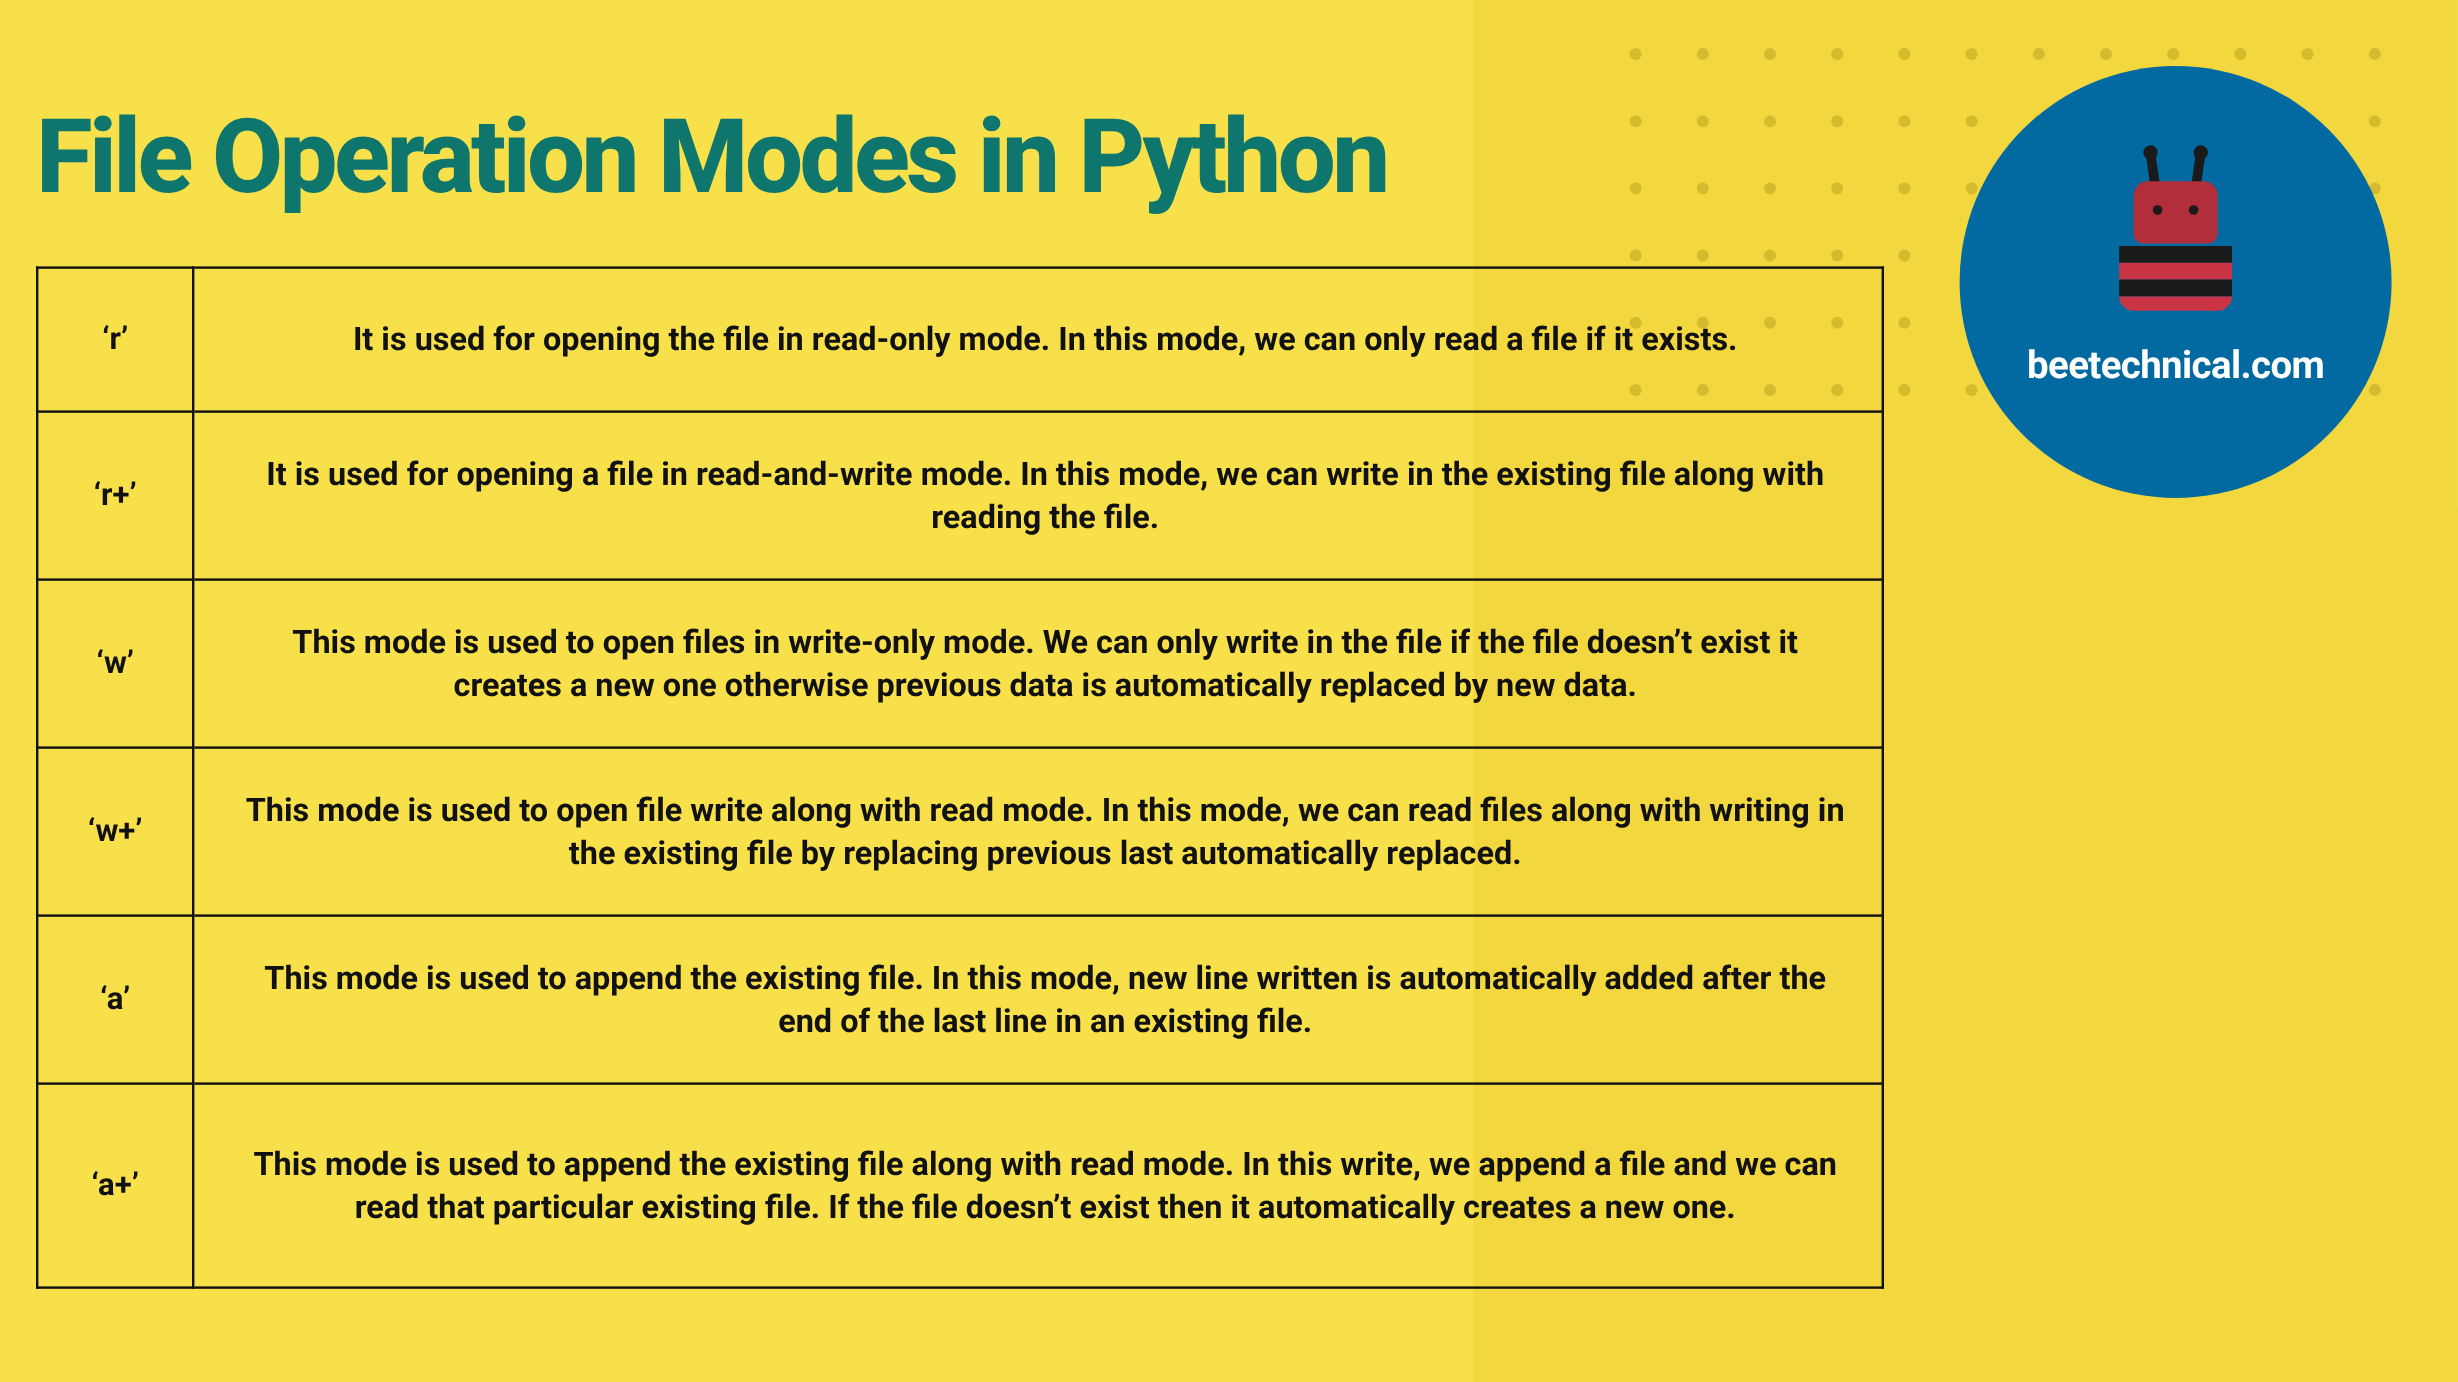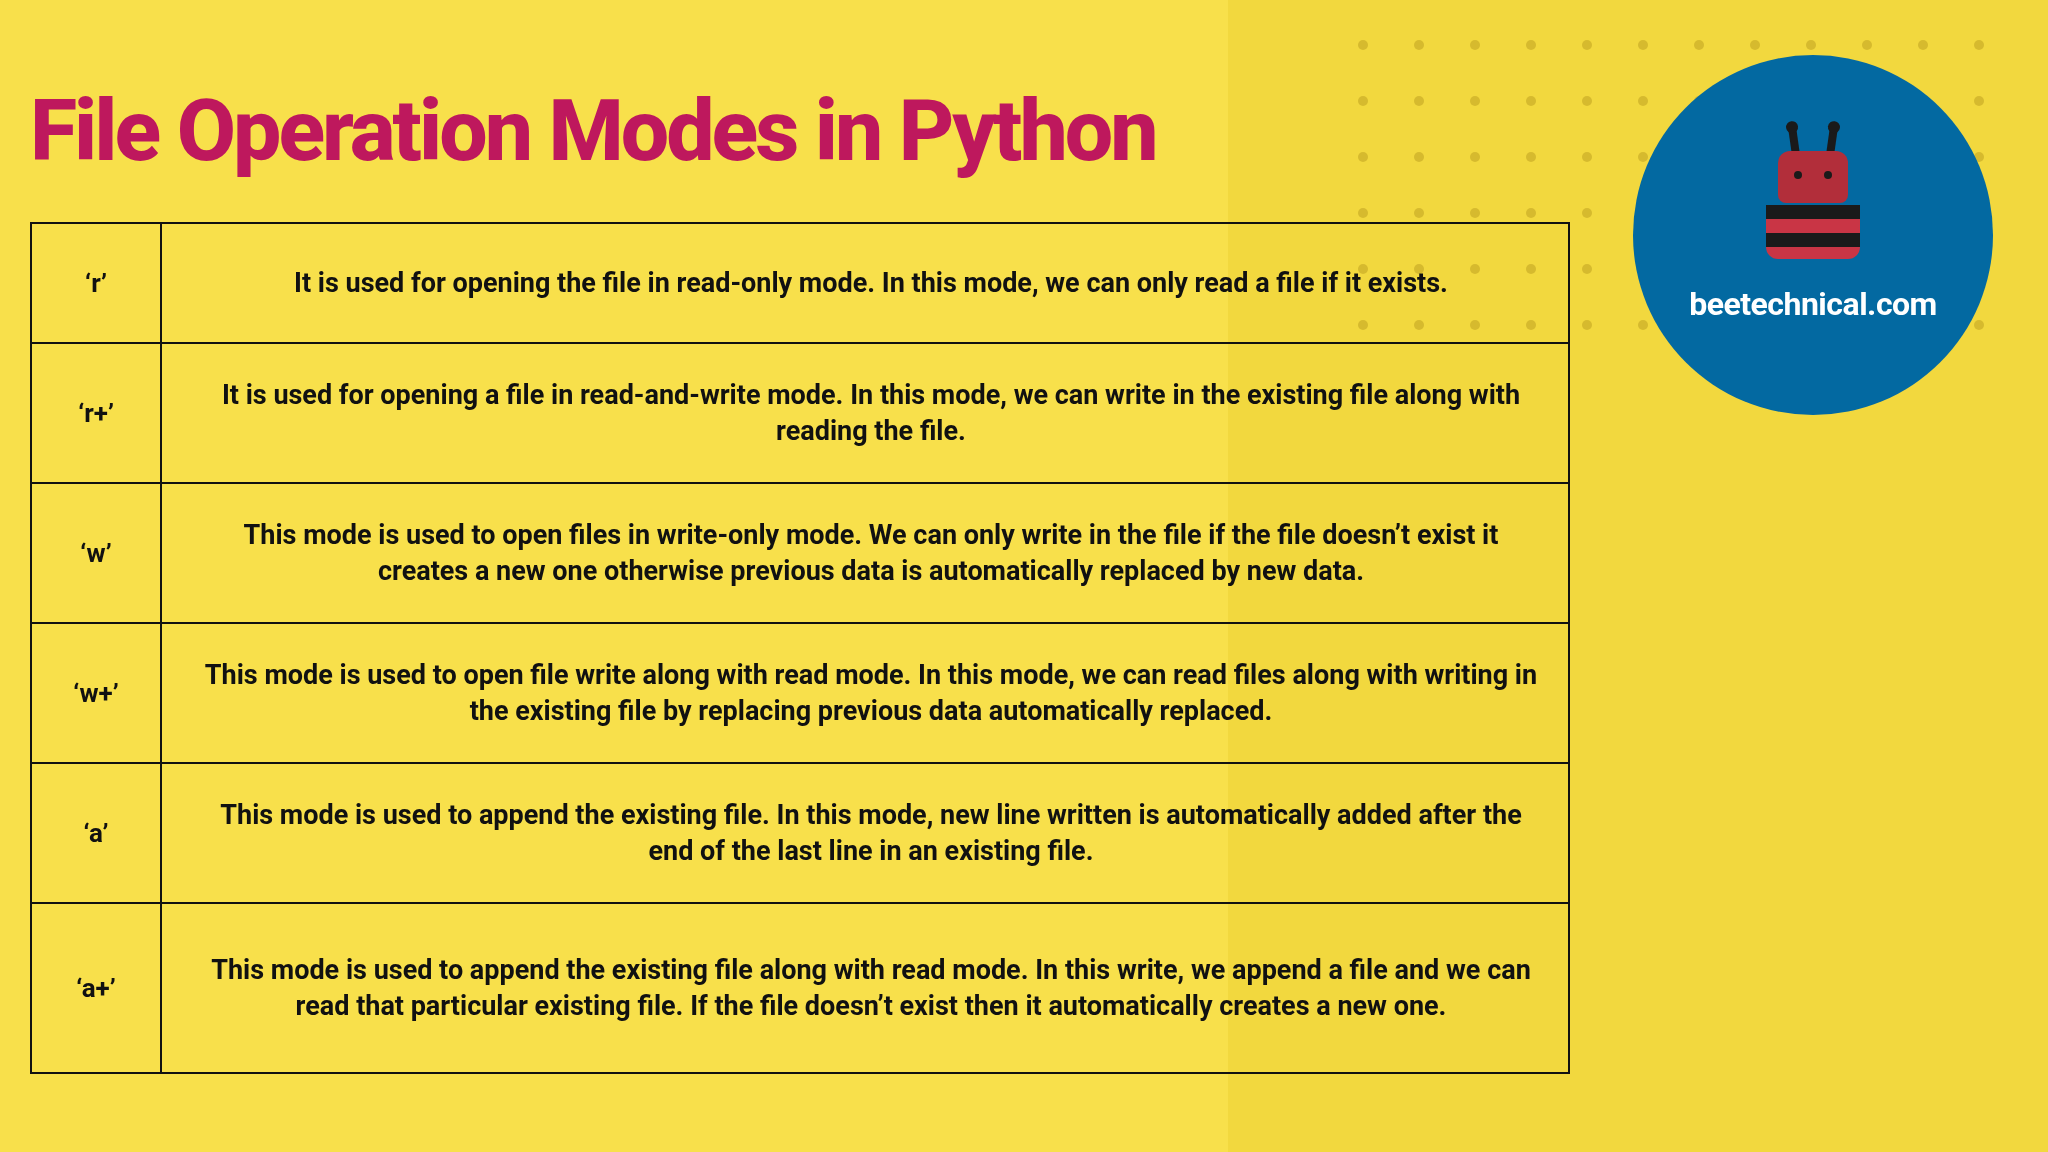--- a/index.html
+++ b/index.html
@@ -107,21 +107,21 @@
     font-size: 32px;
     font-weight: 700;
     letter-spacing: -0.5px;
   }
   .title {
     position: absolute;
     top: 80px;
     left: 30px;
     font-size: 86px;
     font-weight: 800;
-    color: #be185d;
+    color: #0f766e;
     letter-spacing: -3px;
     z-index: 3;
   }
   .table {
     position: absolute;
     top: 222px;
     left: 30px;
     width: 1540px;
     border-collapse: collapse;
     z-index: 3;
@@ -253,21 +253,21 @@
   <tr class="r1">
     <td class="mode">‘r+’</td>
     <td class="desc">It is used for opening a file in read-and-write mode. In this mode, we can write in the existing file along with reading the file.</td>
   </tr>
   <tr class="r2">
     <td class="mode">‘w’</td>
     <td class="desc">This mode is used to open files in write-only mode. We can only write in the file if the file doesn’t exist it creates a new one otherwise previous data is automatically replaced by new data.</td>
   </tr>
   <tr class="r3">
     <td class="mode">‘w+’</td>
-    <td class="desc">This mode is used to open file write along with read mode. In this mode, we can read files along with writing in the existing file by replacing previous data automatically replaced.</td>
+    <td class="desc">This mode is used to open file write along with read mode. In this mode, we can read files along with writing in the existing file by replacing previous last automatically replaced.</td>
   </tr>
   <tr class="r4">
     <td class="mode">‘a’</td>
     <td class="desc">This mode is used to append the existing file. In this mode, new line written is automatically added after the end of the last line in an existing file.</td>
   </tr>
   <tr class="r5">
     <td class="mode">‘a+’</td>
     <td class="desc">This mode is used to append the existing file along with read mode. In this write, we append a file and we can read that particular existing file. If the file doesn’t exist then it automatically creates a new one.</td>
   </tr>
 </tbody>

